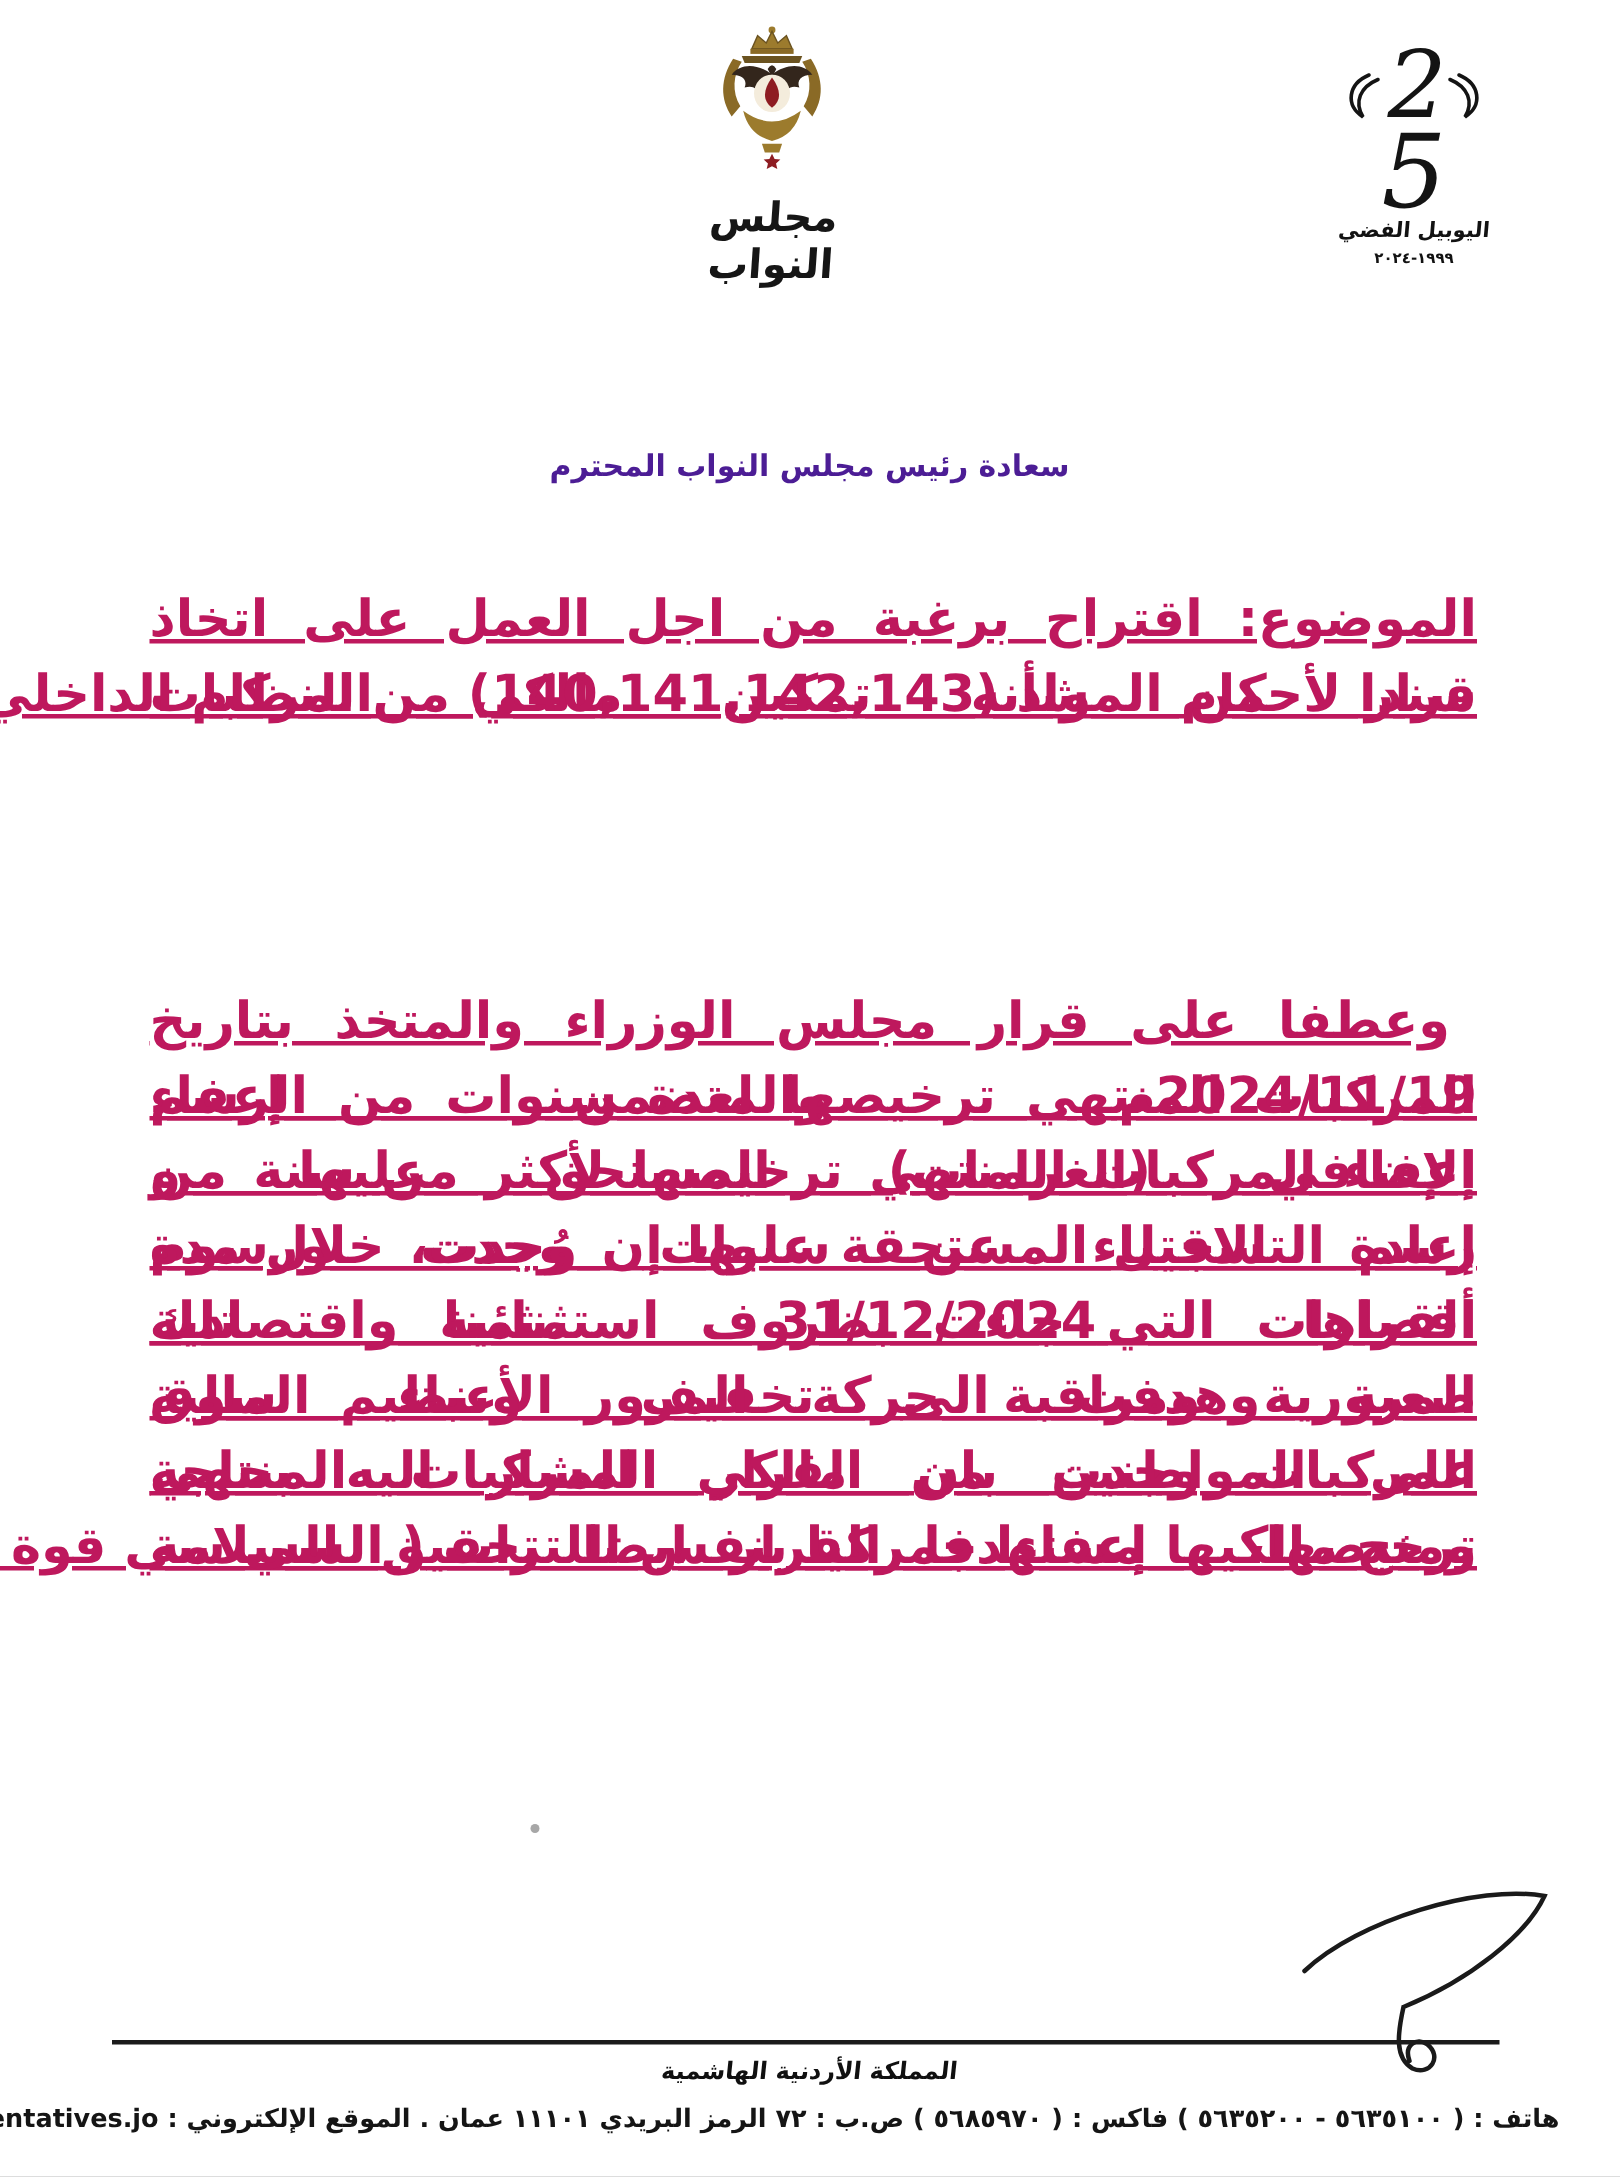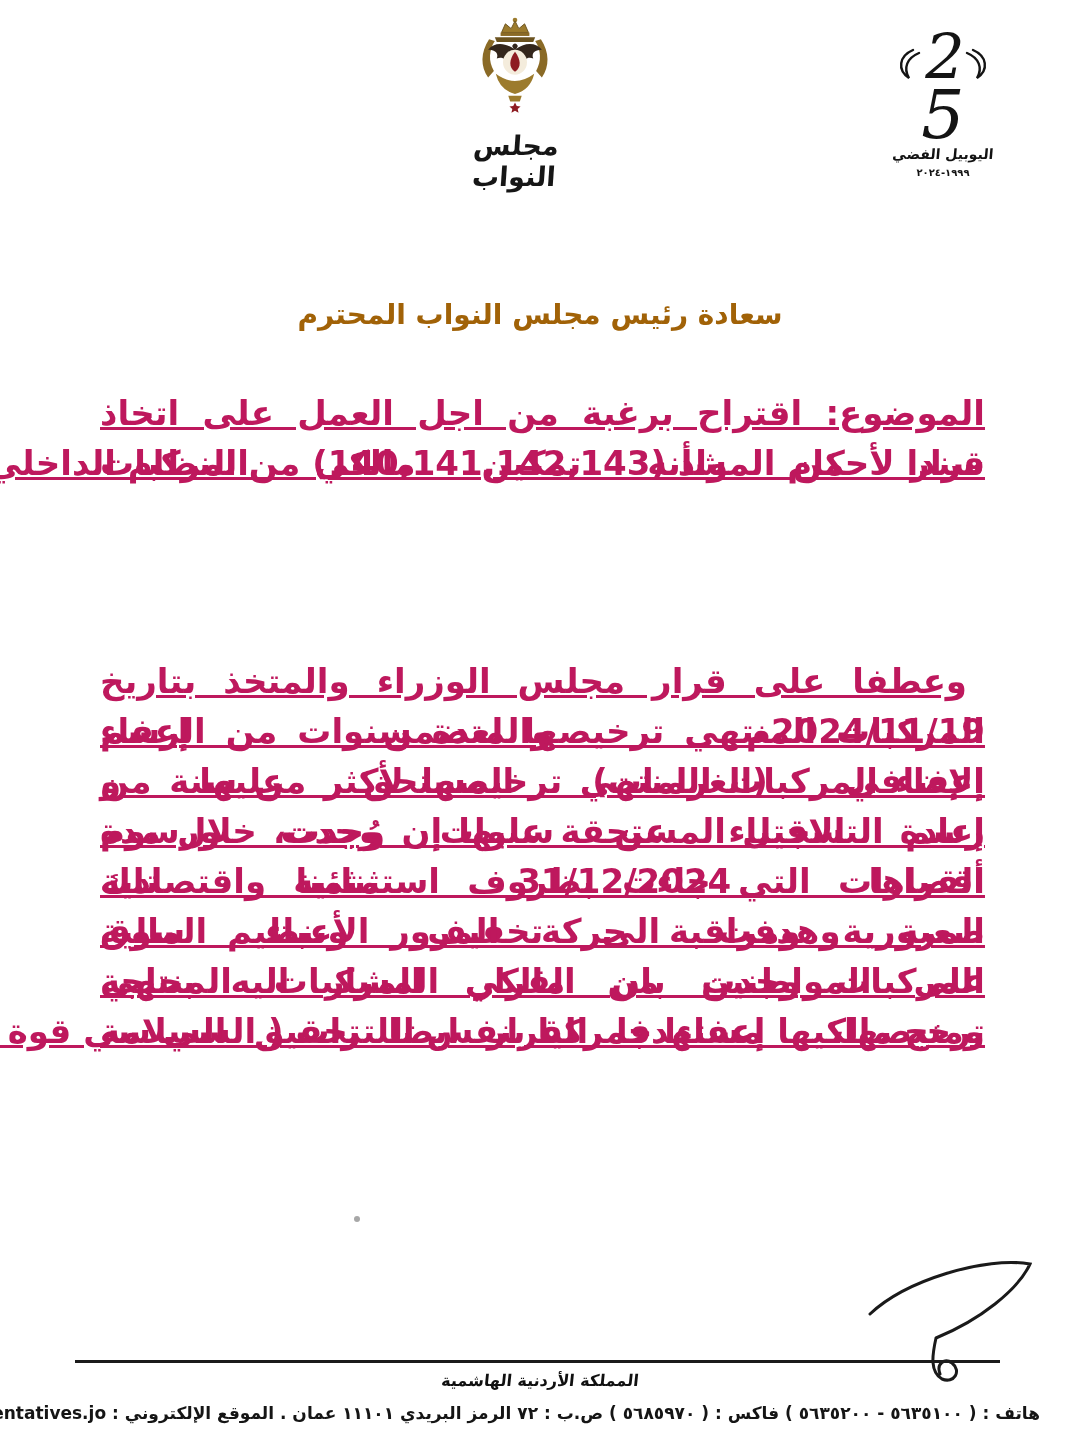--- a/index.html
+++ b/index.html
@@ -15,21 +15,21 @@
     margin-top:10px; font-size:27px; font-weight:bold; color:#161616;
     transform:skewX(-4deg); letter-spacing:-1px;
   }
   .jubilee-wrap { position:absolute; top:20px; left:auto; right:78px; width:118px; text-align:center; }
   .jubilee-wrap svg { display:block; margin:0 auto; }
   .jubilee-title { font-size:14px; font-weight:bold; color:#121212; margin-top:0; transform:skewX(-5deg); }
   .jubilee-years { font-size:10px; font-weight:bold; color:#121212; margin-top:5px; letter-spacing:3px; }
   
   .salutation {
     position:absolute; top:298px; left:0; right:0; text-align:center;
-    font-size:28px; font-weight:bold; color:#a16207;
+    font-size:20px; font-weight:bold; color:#4c1d95;
   }
   .para { position:absolute; right:95px; left:100px; }
   .subject-block { top:388px; }
   .body-block { top:656px; }
   .line {
     direction:rtl; height:50px; line-height:50px; font-size:34px; font-weight:bold;
     color:#be185d; white-space:nowrap;text-decoration:underline;
   }
   .line.just { white-space:normal; text-align:justify; text-align-last:justify; }
   .line.last { text-align:right; }

